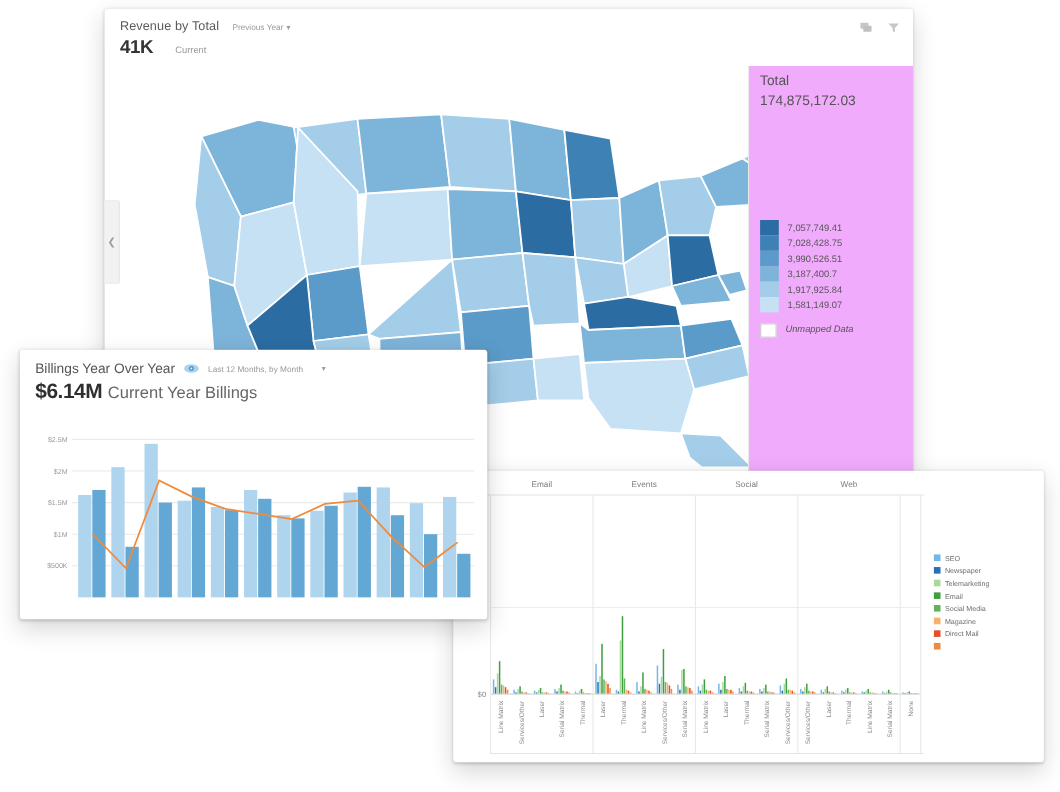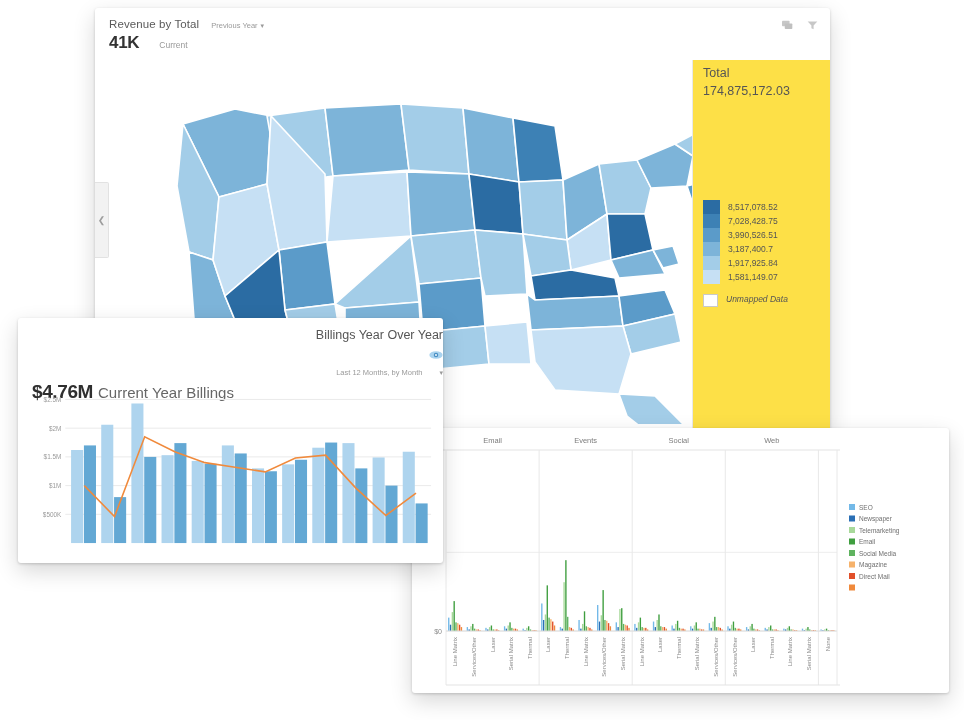--- a/index.html
+++ b/index.html
@@ -31,22 +31,22 @@
   .map-kpi .big { font-size: 17px; font-weight: bold; color: #333; letter-spacing:-.3px; }
   .map-kpi .sub { font-size: 8.5px; color: #999; }
   .head-icons { position:absolute; right:12px; top:12px; display:flex; gap:14px; }
   .ic { width:11px; height:11px; opacity:.55; }
 
   .map-body { position:absolute; left:0; top:52px; right:0; bottom:0; }
   .usmap { position:absolute; left: 80px; top: 4px; width: 600px; height: 360px; }
   .usmap svg { width:100%; height:100%; display:block; }
 
   
-  .total-panel { position:absolute; right:0; top:0; width: 138px; padding: 6px 0 0 10px;
-                 border-left: 1px solid #e9e9e9; height: 100%; background:#fde047; }
+  .total-panel { position:absolute; right:0; top:0; width: 150px; padding: 6px 0 0 10px;
+                 border-left: 1px solid #e9e9e9; height: 100%; background:#f0abfc; }
   .total-label { font-size: 12.5px; color:#555; margin-bottom: 4px; }
   .total-value { font-size: 12.5px; color:#555; }
   .legend-block { position:absolute; top: 140px; left: 10px; }
   .legend-row { display:flex; align-items:center; height: 14px; }
   .sw { width: 17px; height: 14px; display:inline-block; }
   .legend-txt { font-size: 8.5px; color:#555; margin-left: 8px; white-space:nowrap; }
   .unmapped { display:flex; align-items:flex-start; margin-top: 10px; font-style: italic; }
   .sw-empty { width:15px; height:13px; border:1px solid #c9c9c9; background:#fff; }
 
   
@@ -54,21 +54,21 @@
     position:absolute; left:95px; top:182px; width:14px; height:76px;
     background:#f2f2f2; border:1px solid #e2e2e2; border-left:none;
     border-radius:0 2px 2px 0; z-index: 3;
     display:flex; align-items:center; justify-content:center;
   }
   #side-tab .chev { font-size:9px; color:#9d9d9d; }
 
   
   #bill-card { left: 18px; top: 318px; width: 425px; height: 245px; z-index: 4; }
   .bill-head { padding: 10px 0 0 14px; }
-  .bill-title-row { display:flex; align-items:flex-end; gap:8px;flex-direction:column; }
+  .bill-title-row { display:flex; align-items:center; gap:8px; }
   .bill-title { font-size: 12.5px; color:#555; }
   .eye { width:14px; height:10px; }
   .bill-period { font-size: 7.5px; color:#9a9a9a; display:flex; align-items:center; gap:17px; }
   .bill-kpi { margin-top: 4px; display:flex; align-items:baseline; gap:5px; }
   .bill-kpi .big { font-size: 19px; font-weight: bold; color:#2f2f2f; letter-spacing:-.4px; }
   .bill-kpi .sub { font-size: 15px; color:#666; }
   .bill-plot { position:absolute; left:0; top:66px; right:6px; bottom:10px; }
   .bill-plot svg { width:100%; height:100%; display:block; }
 
   
@@ -172,21 +172,21 @@
         </svg>
       </div>
 
       <div class="total-panel">
         <div class="total-label">Total</div>
         <div class="total-value">174,875,172.03</div>
 
         <div class="legend-block">
           <div class="legend-row">
             <span class="sw" style="background:#2b6ca3"></span>
-            <span class="legend-txt">8,517,078.52</span>
+            <span class="legend-txt">7,057,749.41</span>
           </div>
           <div class="legend-row">
             <span class="sw" style="background:#3d81b5"></span>
             <span class="legend-txt">7,028,428.75</span>
           </div>
           <div class="legend-row">
             <span class="sw" style="background:#5b9bc9"></span>
             <span class="legend-txt">3,990,526.51</span>
           </div>
           <div class="legend-row">
@@ -218,21 +218,21 @@
           <ellipse cx="10" cy="6" rx="9.5" ry="5.5" fill="#a9d3ef"></ellipse>
           <circle cx="10" cy="6" r="3.2" fill="#4a90c4"></circle>
           <circle cx="10" cy="6" r="1.3" fill="#ffffff"></circle>
         </svg>
         <span class="bill-period">
           <span>Last 12 Months, by Month</span>
           <span class="caret">▾</span>
         </span>
       </div>
       <div class="bill-kpi">
-        <span class="big">$4.76M</span>
+        <span class="big">$6.14M</span>
         <span class="sub">Current Year Billings</span>
       </div>
     </div>
 
     <div class="bill-plot">
       <svg id="bill-svg" viewBox="0 0 425 170" preserveAspectRatio="none">
           <line x1="48" y1="131.11111111111111" x2="419" y2="131.11111111111111" stroke="#eaeaea" stroke-width="1"></line>
           <text x="44" y="133.61111111111111" text-anchor="end" class="bill-ax">$500K</text>
           <line x1="48" y1="102.22222222222223" x2="419" y2="102.22222222222223" stroke="#eaeaea" stroke-width="1"></line>
           <text x="44" y="104.72222222222223" text-anchor="end" class="bill-ax">$1M</text>

